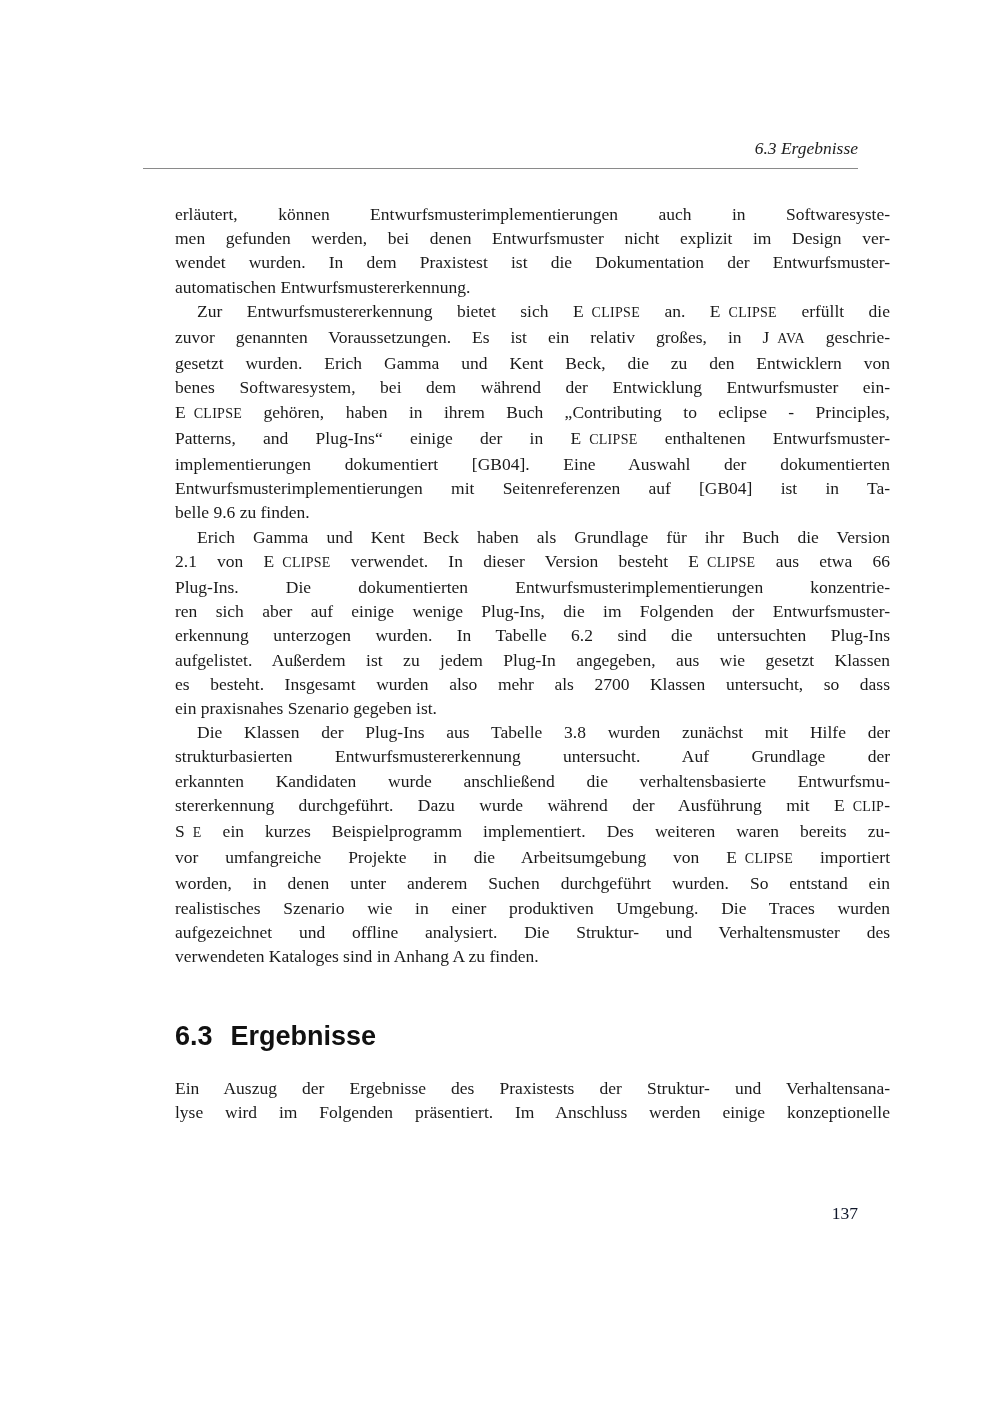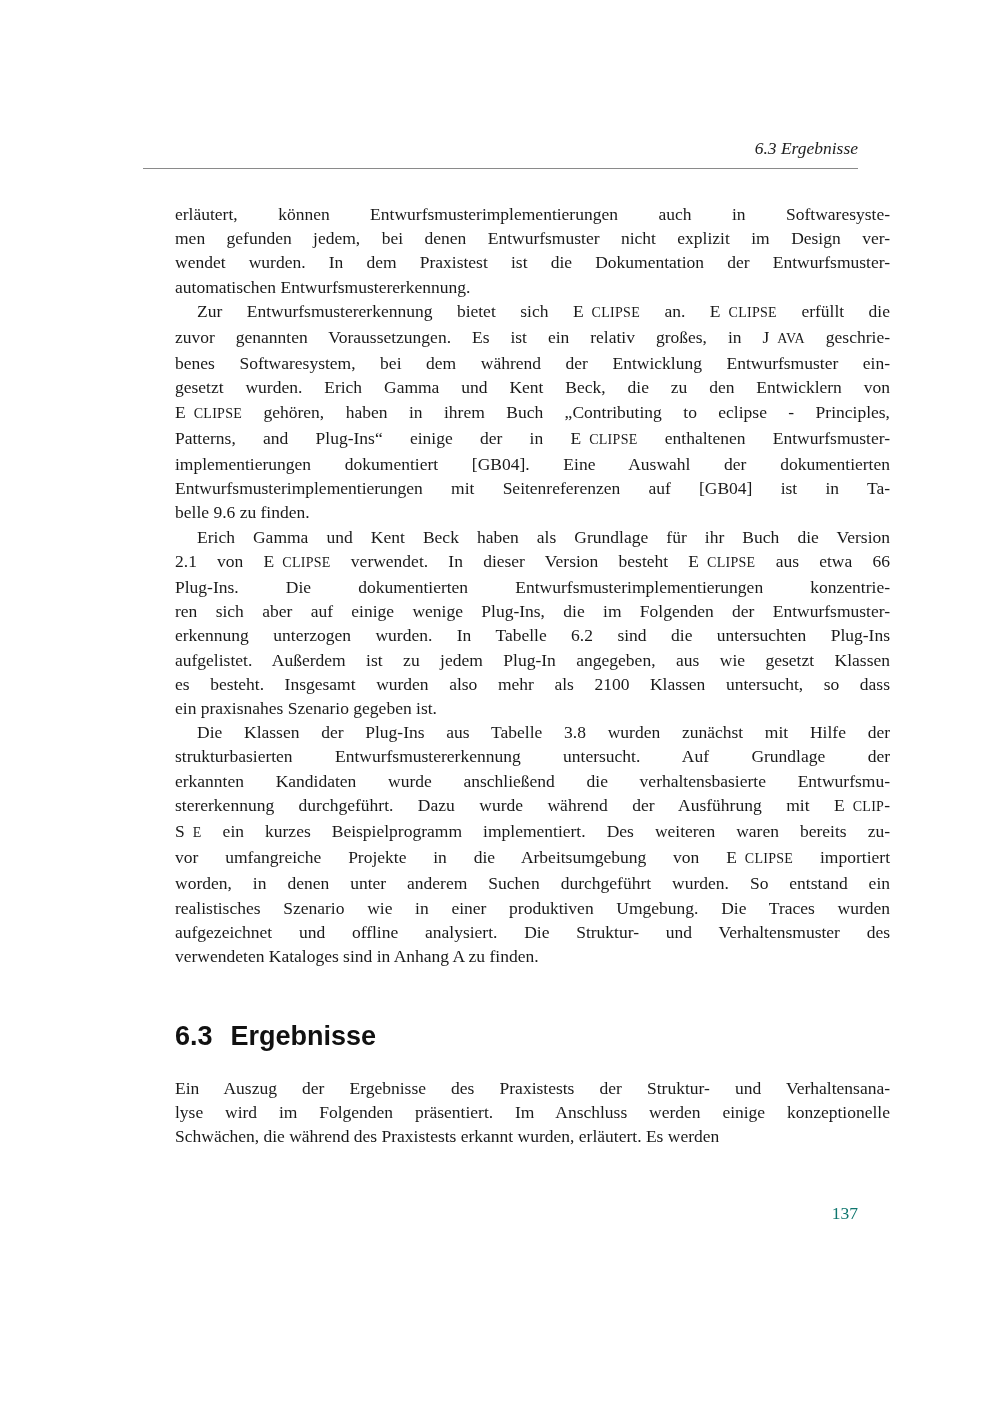--- a/index.html
+++ b/index.html
@@ -72,60 +72,60 @@
   .section-heading .sec-num {
     margin-right: 18px;
   }
   .page-footer {
     position: absolute;
     top: 1203px;
     left: 143px;
     width: 715px;
     text-align: right;
     font-size: 17.5px;
-    color: #0f766e;
+    color: #0f172a;
   }
 </style>
 </head>
 <body>
 
 <div class="page">
 
   <div class="running-header">6.3 Ergebnisse</div>
 
   <hr class="header-rule">
 
   <div class="page-body">
 
     <div>
         <div class="para">
           <div class="line">erläutert, können Entwurfsmusterimplementierungen auch in Softwaresyste-</div>
-          <div class="line">men gefunden jedem, bei denen Entwurfsmuster nicht explizit im Design ver-</div>
+          <div class="line">men gefunden werden, bei denen Entwurfsmuster nicht explizit im Design ver-</div>
           <div class="line">wendet wurden. In dem Praxistest ist die Dokumentation der Entwurfsmuster-</div>
           <div class="line last">automatischen Entwurfsmustererkennung.</div>
         </div>
         <div class="para indent">
           <div class="line">Zur Entwurfsmustererkennung bietet sich E<span class="sc">CLIPSE</span> an. E<span class="sc">CLIPSE</span> erfüllt die</div>
           <div class="line">zuvor genannten Voraussetzungen. Es ist ein relativ großes, in J<span class="sc">AVA</span> geschrie-</div>
+          <div class="line">gesetzt wurden. Erich Gamma und Kent Beck, die zu den Entwicklern von</div>
           <div class="line">benes Softwaresystem, bei dem während der Entwicklung Entwurfsmuster ein-</div>
-          <div class="line">gesetzt wurden. Erich Gamma und Kent Beck, die zu den Entwicklern von</div>
           <div class="line">E<span class="sc">CLIPSE</span> gehören, haben in ihrem Buch „Contributing to eclipse - Principles,</div>
           <div class="line">Patterns, and Plug-Ins“ einige der in E<span class="sc">CLIPSE</span> enthaltenen Entwurfsmuster-</div>
           <div class="line">implementierungen dokumentiert [GB04]. Eine Auswahl der dokumentierten</div>
           <div class="line">Entwurfsmusterimplementierungen mit Seitenreferenzen auf [GB04] ist in Ta-</div>
           <div class="line last">belle 9.6 zu finden.</div>
         </div>
         <div class="para indent">
           <div class="line">Erich Gamma und Kent Beck haben als Grundlage für ihr Buch die Version</div>
           <div class="line">2.1 von E<span class="sc">CLIPSE</span> verwendet. In dieser Version besteht E<span class="sc">CLIPSE</span> aus etwa 66</div>
           <div class="line">Plug-Ins. Die dokumentierten Entwurfsmusterimplementierungen konzentrie-</div>
           <div class="line">ren sich aber auf einige wenige Plug-Ins, die im Folgenden der Entwurfsmuster-</div>
           <div class="line">erkennung unterzogen wurden. In Tabelle 6.2 sind die untersuchten Plug-Ins</div>
           <div class="line">aufgelistet. Außerdem ist zu jedem Plug-In angegeben, aus wie gesetzt Klassen</div>
-          <div class="line">es besteht. Insgesamt wurden also mehr als 2100 Klassen untersucht, so dass</div>
+          <div class="line">es besteht. Insgesamt wurden also mehr als 2700 Klassen untersucht, so dass</div>
           <div class="line last">ein praxisnahes Szenario gegeben ist.</div>
         </div>
         <div class="para indent">
           <div class="line">Die Klassen der Plug-Ins aus Tabelle 3.8 wurden zunächst mit Hilfe der</div>
           <div class="line">strukturbasierten Entwurfsmustererkennung untersucht. Auf Grundlage der</div>
           <div class="line">erkannten Kandidaten wurde anschließend die verhaltensbasierte Entwurfsmu-</div>
           <div class="line">stererkennung durchgeführt. Dazu wurde während der Ausführung mit E<span class="sc">CLIP</span>-</div>
           <div class="line">S<span class="sc">E</span> ein kurzes Beispielprogramm implementiert. Des weiteren waren bereits zu-</div>
           <div class="line">vor umfangreiche Projekte in die Arbeitsumgebung von E<span class="sc">CLIPSE</span> importiert</div>
           <div class="line">worden, in denen unter anderem Suchen durchgeführt wurden. So entstand ein</div>
@@ -136,21 +136,20 @@
       </div>
 
     <div class="section-heading">
       <span class="sec-num">6.3</span><span>Ergebnisse</span>
     </div>
 
     <div>
         <div class="para">
           <div class="line">Ein Auszug der Ergebnisse des Praxistests der Struktur- und Verhaltensana-</div>
           <div class="line">lyse wird im Folgenden präsentiert. Im Anschluss werden einige konzeptionelle</div>
-          <div class="line last">Schwächen, die während des Praxistests erkannt wurden, erläutert. Es werden</div>
         </div>
       </div>
 
   </div>
 
   <div class="page-footer">
     <span>137</span>
   </div>
 
 </div>

